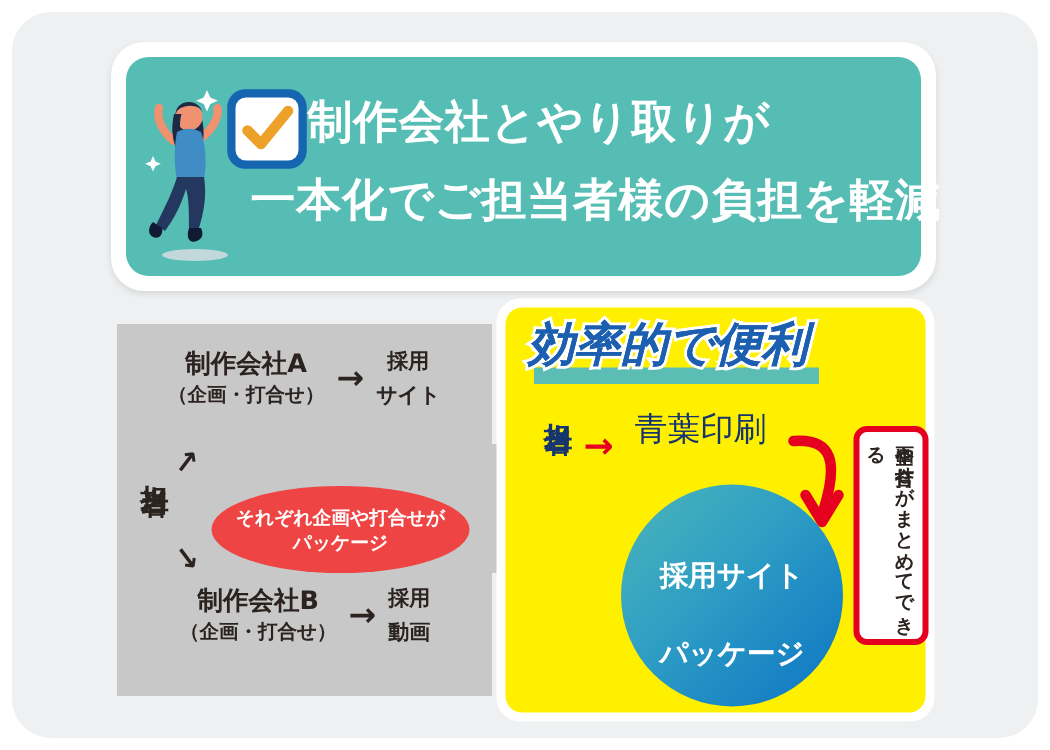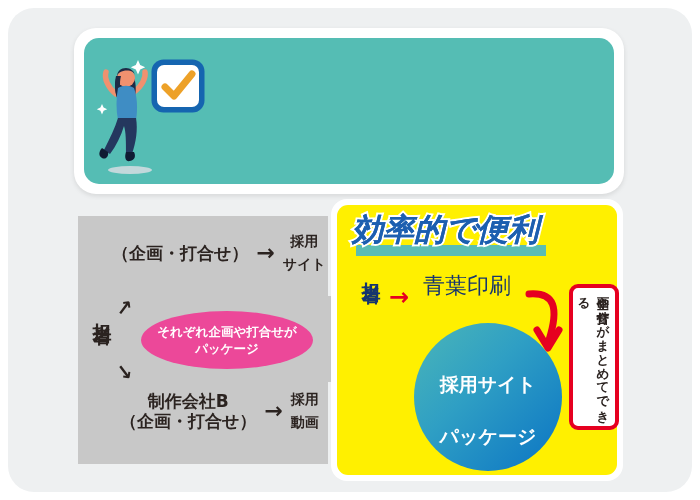--- a/index.html
+++ b/index.html
@@ -48,39 +48,39 @@
   }
   .gray-arrow-nub{
     position:absolute;left:322px;top:296px;width:10px;height:86px;background:#c8c8c8;
   }
 
   .studio-row{position:absolute;display:flex;align-items:center;gap:6px;}
   .studio-row.a{left:112px;top:230px;}
   .studio-row.b{left:120px;top:388px;}
   .studio-block{color:#2b2320;text-align:center;}
   .studio-name{font-size:17px;font-weight:bold;line-height:21px;white-space:nowrap;}
-  .studio-sub{font-size:17px;font-weight:bold;line-height:19px;white-space:nowrap;}
+  .studio-sub{font-size:13px;font-weight:bold;line-height:19px;white-space:nowrap;}
   .plain-arrow{
     color:#2b2320;font-size:22px;font-weight:bold;line-height:22px;
     padding:0 2px;
   }
   .out-block{color:#2b2320;font-size:14px;font-weight:bold;line-height:23px;text-align:center;white-space:nowrap;}
 
   .person-vert{
     position:absolute;left:90px;top:308px;
     writing-mode:vertical-rl;text-orientation:upright;
     font-size:19px;font-weight:bold;color:#2b2320;letter-spacing:1px;
   }
   .diag-arrow{position:absolute;color:#2b2320;font-size:20px;font-weight:bold;}
   .diag-arrow.up{left:116px;top:296px;transform:rotate(-8deg);}
   .diag-arrow.down{left:116px;top:360px;transform:rotate(8deg);}
 
   .note-ellipse{
-    position:absolute;left:141px;top:311px;width:172px;height:58px;
-    background:#ec4899;border-radius:50%;
+    position:absolute;left:141px;top:324px;width:172px;height:58px;
+    background:#ef4444;border-radius:50%;
     display:flex;flex-direction:column;align-items:center;justify-content:center;
   }
   .note-ellipse span{
     color:#ffffff;font-size:12.5px;font-weight:bold;line-height:17px;white-space:nowrap;
   }
 
   
   .yellow-outline{
     position:absolute;left:331px;top:199px;width:292px;height:282px;
     background:#ffffff;border-radius:16px;
@@ -174,27 +174,32 @@
     <path d="M36 102 L44 102 C46 106 45 110 40 111 C36 112 34 108 36 102z" fill="#101b33"></path>
     <path d="M12 98 L18 102 C19 106 16 110 12 108 C8 106 9 101 12 98z" fill="#101b33"></path>
   </svg>
 
   <svg class="checkbox-icon" viewBox="0 0 56 56">
     <rect x="1.5" y="1.5" width="53" height="53" rx="12" fill="#1565b0"></rect>
     <rect x="7" y="7" width="42" height="42" rx="7" fill="#ffffff"></rect>
     <path d="M15 29 L24 38 L42 16" stroke="#eda128" stroke-width="7" fill="none" stroke-linecap="round" stroke-linejoin="round"></path>
   </svg>
 
+  <div class="header-text">
+    <span class="header-line l1">制作会社とやり取りが</span>
+    <span class="header-line l2">一本化でご担当者様の負担を軽減</span>
+  </div>
 
   <div class="gray-panel"></div>
   <div class="gray-arrow-nub"></div>
   <div class="gray-arrow"></div>
 
   <div class="studio-row a">
     <div class="studio-block">
+      <div class="studio-name">制作会社A</div>
       <div class="studio-sub">（企画・打合せ）</div>
     </div>
     <div class="plain-arrow">→</div>
     <div class="out-block">
       <div>採用</div>
       <div>サイト</div>
     </div>
   </div>
 
   <div class="studio-row b">

